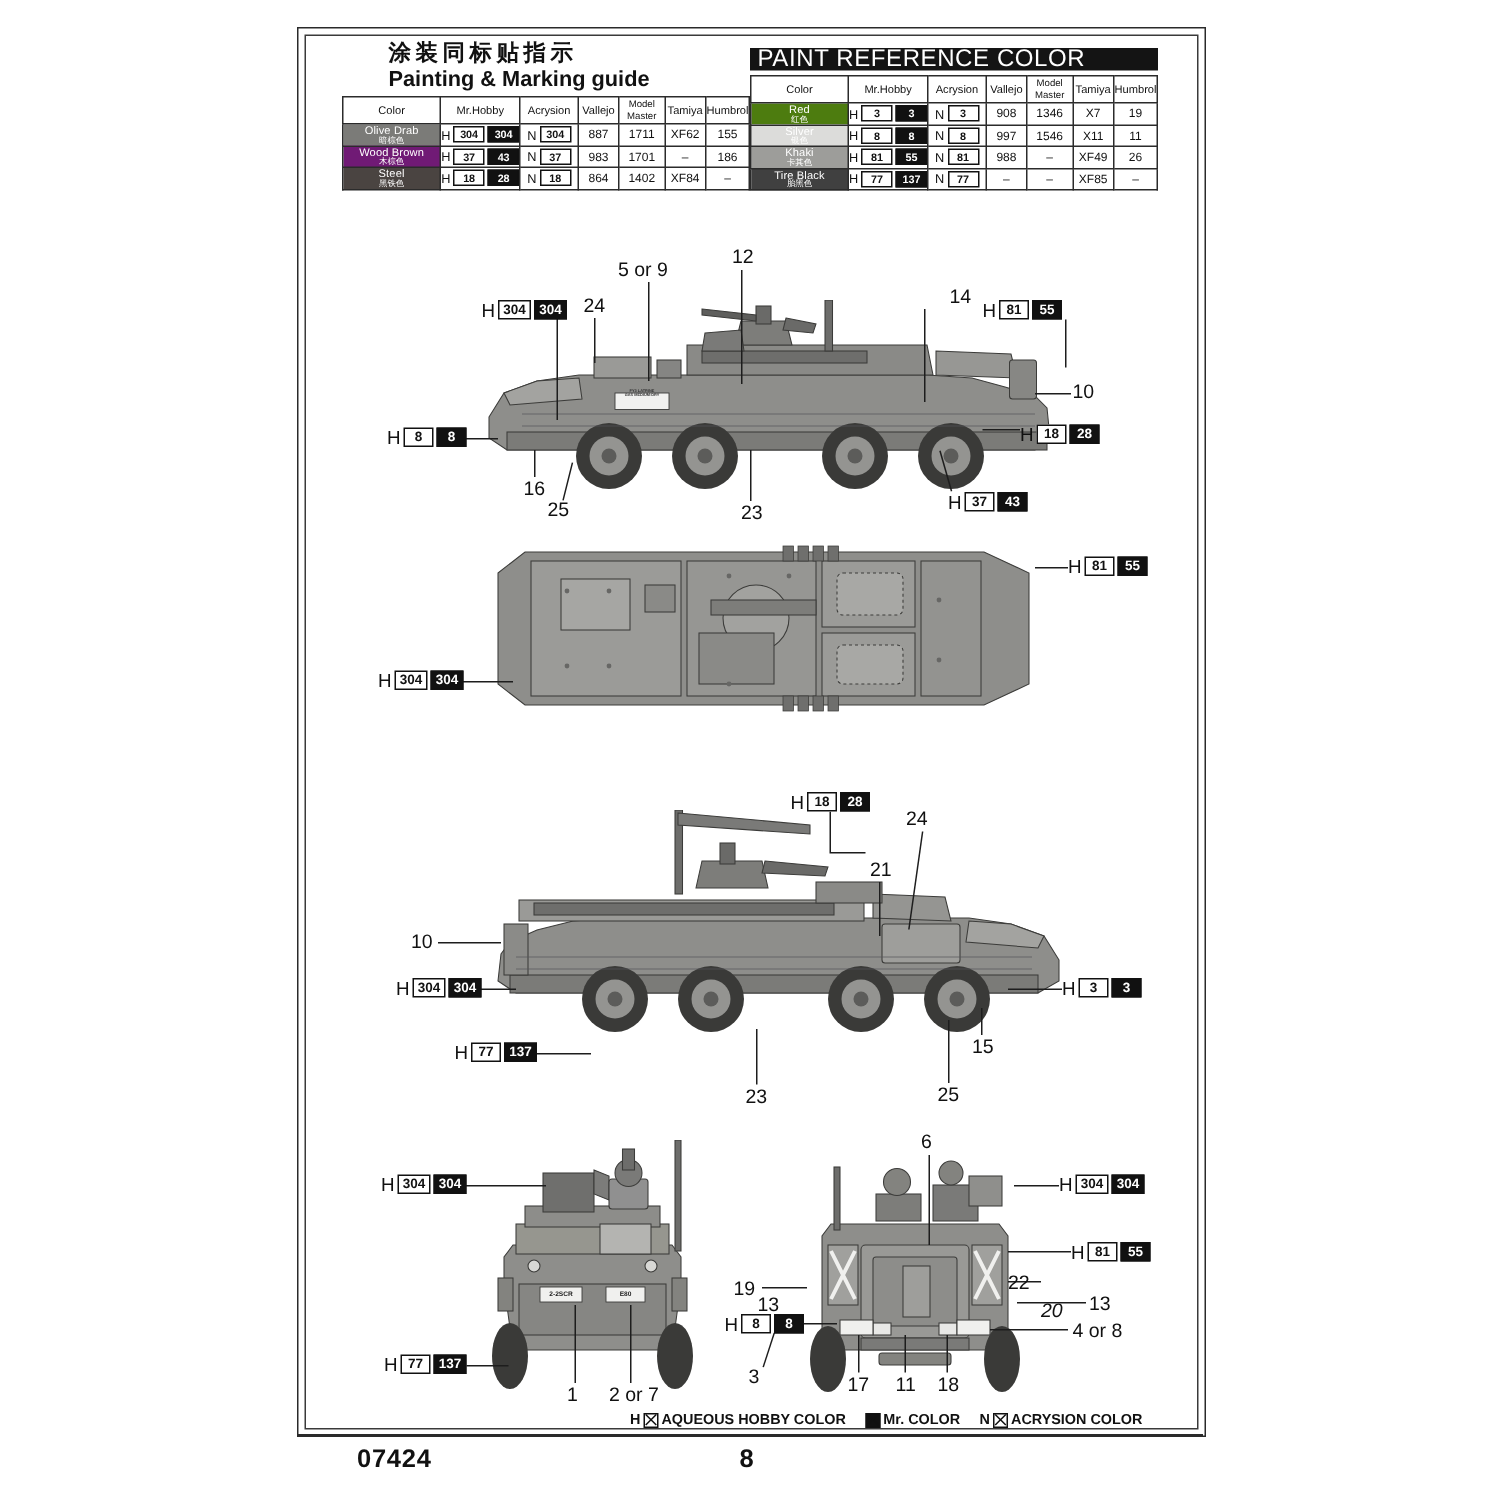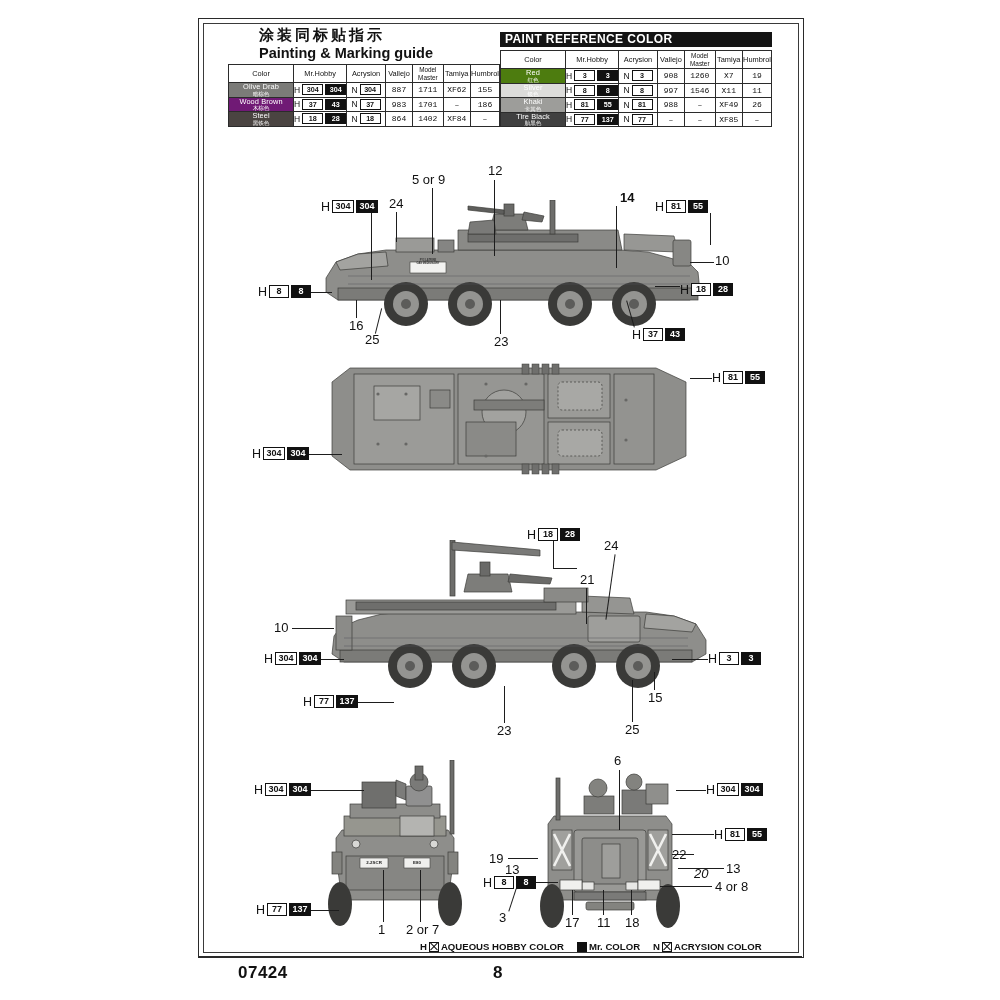--- a/index.html
+++ b/index.html
@@ -15,32 +15,32 @@
   .hdr{position:absolute;left:228px;top:26px;width:300px;margin-left:31px;}
   .hdr .cn{font-family:"DejaVu Sans",sans-serif;font-size:15px;font-weight:700;letter-spacing:3px;line-height:18px;color:#111;}
   .hdr .en{font-size:14.5px;font-weight:700;line-height:16px;color:#111;margin-top:1px;}
 
   
   table.paint{border-collapse:collapse;font-size:7.6px;color:#111;table-layout:fixed;}
   table.paint td,table.paint th{border:0.8px solid #2b2b2b;text-align:center;vertical-align:middle;padding:0;height:13px;font-weight:400;}
   table.paint th{font-weight:400;font-size:7.4px;background:#fff;height:17px;line-height:8px;}
   .swatch{font-weight:700;font-size:7.4px;line-height:7.5px;letter-spacing:.1px;}
   .swatch .cn{font-family:"DejaVu Sans",sans-serif;font-weight:400;font-size:5.6px;line-height:6px;letter-spacing:0;display:block;}
-  .val{font-size:8px;font-family:Liberation Mono, monospace;}
+  .val{font-size:8px;}
 
   
   .code{display:flex;align-items:center;justify-content:center;gap:2px;}
   .code .pre{font-size:8.5px;font-weight:400;}
   .chip{display:inline-block;min-width:15px;padding:0 2px;font-size:7.2px;line-height:9px;border:0.8px solid #111;text-align:center;font-weight:700;}
   .chip.w{background:#fff;color:#111;}
   .chip.b{background:#111;color:#fff;border-color:#111;}
 
   .tbl-left{position:absolute;left:228px;top:64px;width:272px;}
   .tbl-right{position:absolute;left:500px;top:50px;width:272px;}
-  .prc-bar{position:absolute;left:500px;top:32px;width:272px;height:15px;background:#141414;color:#fff;font-size:12px;font-weight:700;letter-spacing:.4px;line-height:15px;padding-left:5px;box-sizing:border-box;}
+  .prc-bar{position:absolute;left:500px;top:32px;width:272px;height:15px;background:#141414;color:#fff;font-size:16px;font-weight:400;letter-spacing:.4px;line-height:15px;padding-left:5px;box-sizing:border-box;}
 
   
   .callout{position:absolute;display:flex;align-items:center;gap:2px;white-space:nowrap;z-index:6;}
   .callout .h{font-size:12.5px;font-weight:400;color:#111;line-height:12px;}
   .callout .c1{display:inline-block;background:#fff;border:1.1px solid #111;color:#111;font-size:9px;font-weight:700;line-height:11px;padding:0 2.5px;min-width:13px;text-align:center;}
   .callout .c2{display:inline-block;background:#111;color:#fff;font-size:9px;font-weight:700;line-height:11px;padding:0 2.5px;min-width:13px;text-align:center;border:1.1px solid #111;}
 
   .num{position:absolute;font-size:13px;font-weight:400;color:#111;z-index:6;white-space:nowrap;}
 
   
@@ -206,21 +206,21 @@
           <span class="chip b">3</span>
               </div>
             </td>
         <td>
               <div class="code">
           <span class="pre">N</span>
           <span class="chip w">3</span>
               </div>
             </td>
         <td class="val">908</td>
-        <td class="val">1260</td>
+        <td class="val">1346</td>
         <td class="val">X7</td>
         <td class="val">19</td>
       </tr>
       <tr>
         <td class="swatch" style="background:#dcdcda;color:#fff">
           <span>Silver</span>
           <span class="cn">银色</span>
         </td>
         <td>
               <div class="code">
@@ -374,21 +374,21 @@
     <span class="c2">43</span>
   </div>
   <div class="ln" style="left:630px;top:300px;width:1px;height:28px;transform:rotate(-16deg);"></div>
 
   <div class="num" style="left:412px;top:172px;">5 or 9</div>
   <div class="ln lnv" style="left:432px;top:188px;height:66px;"></div>
   <div class="num" style="left:389px;top:196px;">24</div>
   <div class="ln lnv" style="left:396px;top:212px;height:30px;"></div>
   <div class="num" style="left:488px;top:163px;text-align:center;">12</div>
   <div class="ln lnv" style="left:494px;top:180px;height:76px;"></div>
-  <div class="num" style="left:620px;top:190px;font-weight:bold;">14</div>
+  <div class="num" style="left:633px;top:190px;">14</div>
   <div class="ln lnv" style="left:616px;top:206px;height:62px;"></div>
   <div class="num" style="left:715px;top:253px;">10</div>
   <div class="ln lnh" style="left:690px;top:262px;width:24px;"></div>
   <div class="num" style="left:349px;top:318px;">16</div>
   <div class="ln lnv" style="left:356px;top:300px;height:18px;"></div>
   <div class="num" style="left:365px;top:332px;">25</div>
   <div class="ln" style="left:378px;top:308px;width:1px;height:26px;transform:rotate(14deg);"></div>
   <div class="num" style="left:494px;top:334px;">23</div>
   <div class="ln lnv" style="left:500px;top:300px;height:34px;"></div>
 

